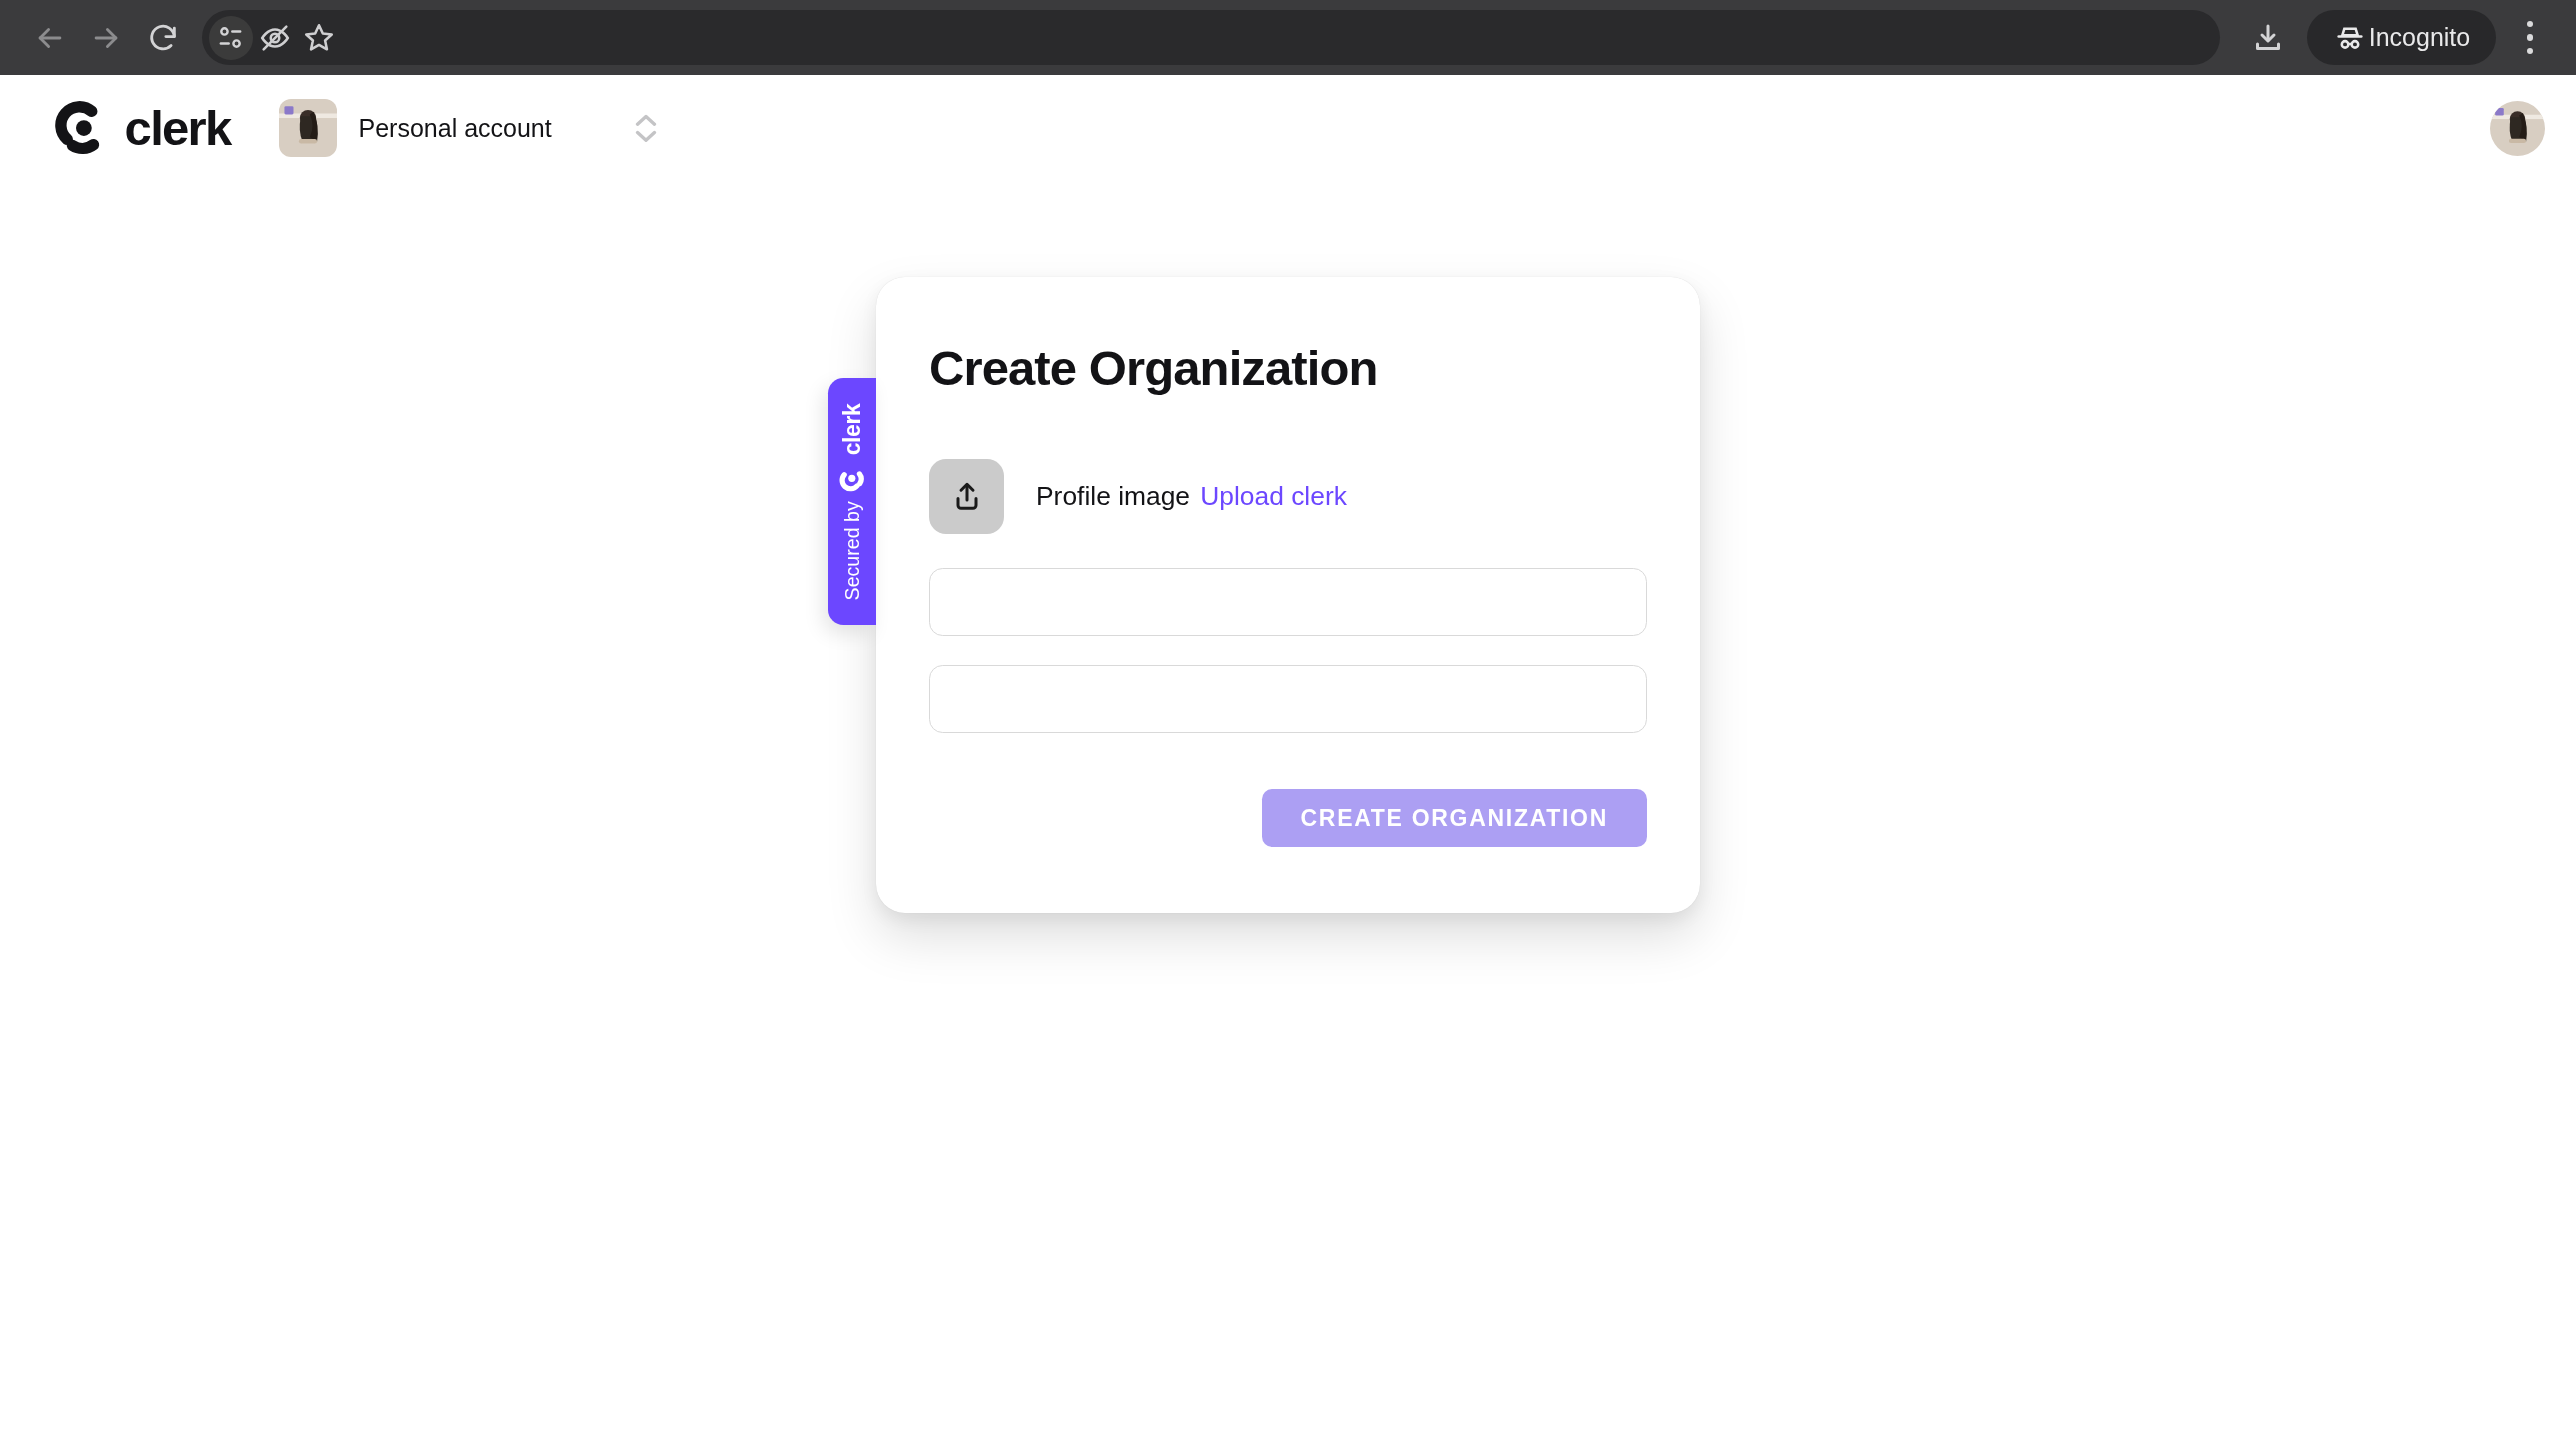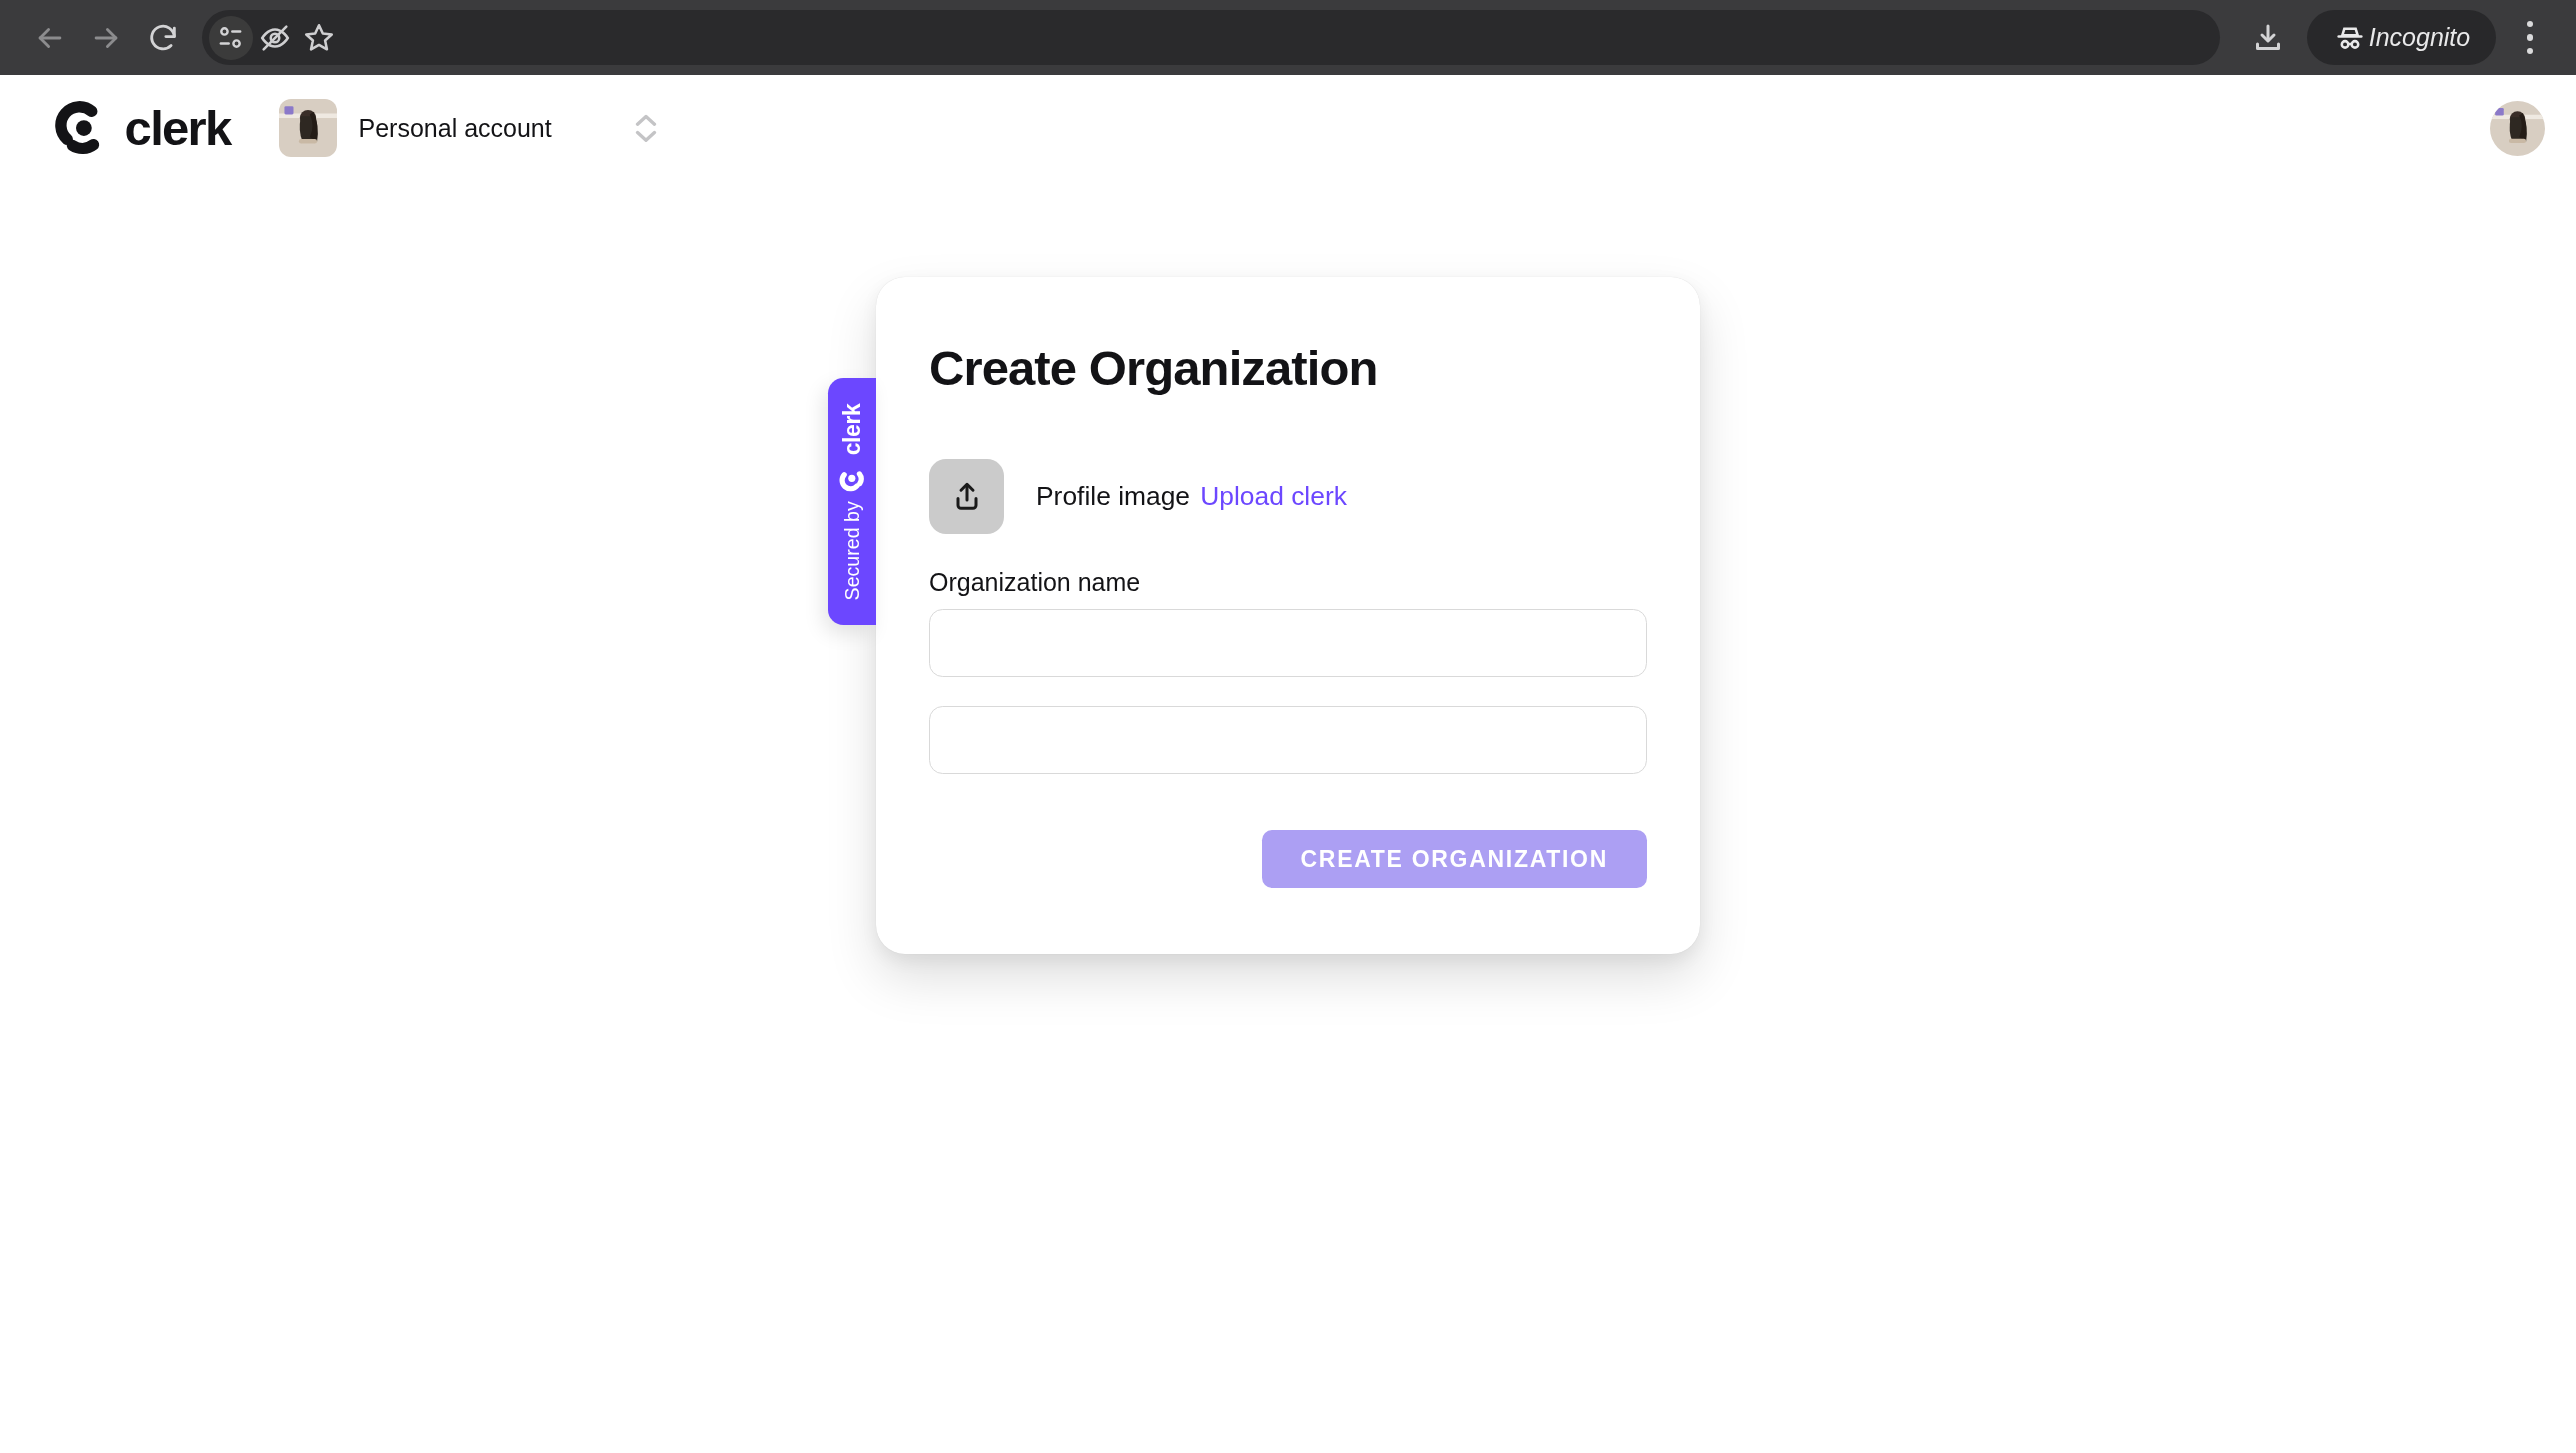--- a/index.html
+++ b/index.html
@@ -22,21 +22,21 @@
   .omnibox{flex:1;height:55px;background:var(--omnibox-bg);border-radius:29px;
     display:flex;align-items:center;margin:0 15.3px 0 6.8px;padding:0 19px 0 6.8px;}
   .site-settings-circle{width:44px;height:44px;border-radius:50%;background:#3B3B3B;
     display:flex;align-items:center;justify-content:center;flex:none;cursor:pointer;}
   .url{flex:1;font-size:25px;margin-left:17px;white-space:nowrap;overflow:hidden;}
   .url .domain{color:#E9E9EA;}
   .url .path{color:#A9A9AC;}
   .omni-icon-btn{width:44px;height:44px;border:none;background:transparent;display:flex;
     align-items:center;justify-content:center;flex:none;cursor:pointer;}
   .incognito-pill{height:55px;background:var(--incognito-pill-bg);border-radius:29px;
-    display:flex;align-items:center;gap:2px;padding:0 25.6px;flex:none;margin-left:6.8px;font-style:italic;}
+    display:flex;align-items:center;gap:2px;padding:0 25.6px;flex:none;margin-left:6.8px;}
   .incognito-pill span{color:#E9E9EA;font-size:25px;}
   .kebab{display:flex;flex-direction:column;gap:6.8px;align-items:center;justify-content:center;
     width:41px;height:48px;background:transparent;border:none;cursor:pointer;margin-left:5.1px;}
   .kebab i{width:6.8px;height:6.8px;border-radius:50%;background:#DADADB;display:block;}
 
   
   .page-header{height:106px;display:flex;align-items:center;padding:0 31px 0 55px;background:#fff;}
   .brand{display:flex;align-items:center;gap:13.6px;}
   .brand-word{font-size:49px;font-weight:700;color:var(--text-dark);letter-spacing:-1.7px;}
   .account-switcher{display:flex;align-items:center;margin-left:48px;background:transparent;
@@ -228,23 +228,20 @@
             <path d="M8 7.5L12 3.5l4 4"></path>
             <path d="M6 13v4.5a2 2 0 0 0 2 2h8a2 2 0 0 0 2-2V13"></path>
         </svg>
       </button>
       <div class="profile-texts">
         <span class="profile-label">Profile image</span>
         <button class="upload-link">Upload clerk</button>
       </div>
     </div>
 
-    <div class="field-label-row">
-      <label class="field-label">Organization name</label>
-    </div>
     <input class="text-input mb34" type="text" value="" style="">
 
     <input class="text-input mb66" type="text" value="" style="">
 
     <div class="actions">
       <button class="submit-btn" disabled="">CREATE ORGANIZATION</button>
     </div>
   </div>
 </div>
 

